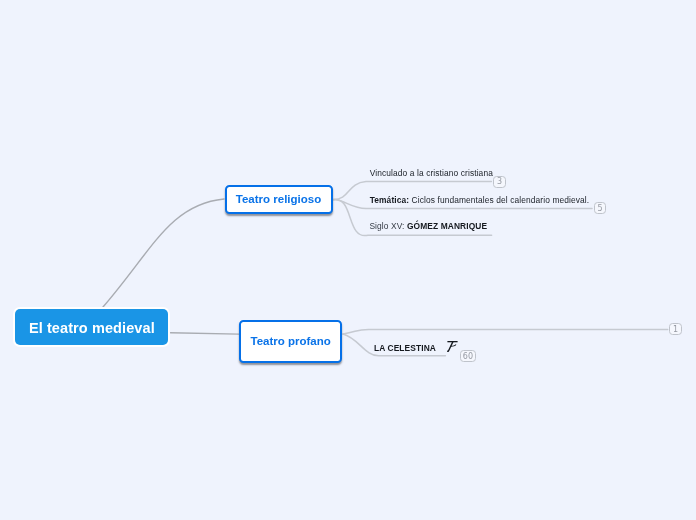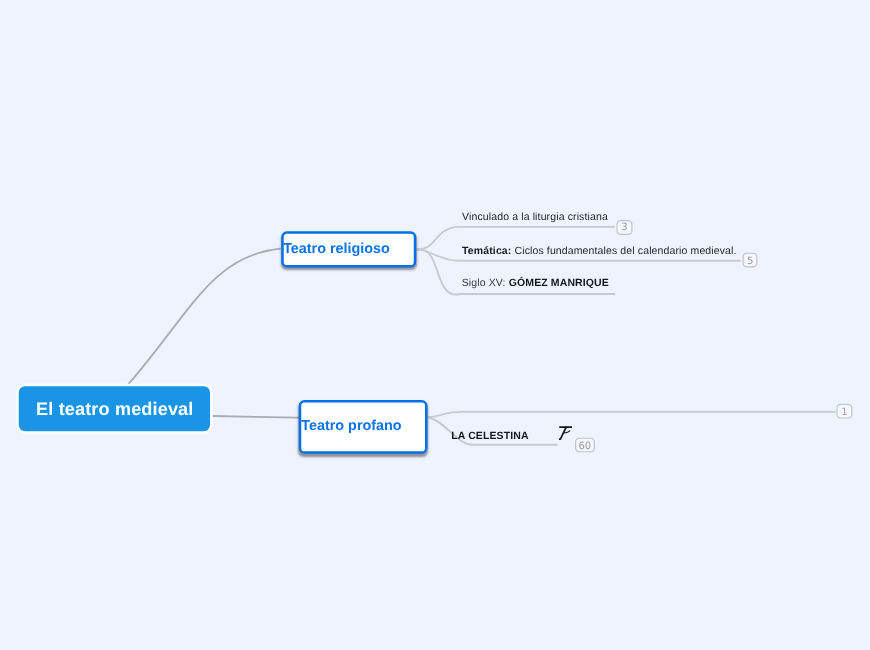--- a/index.html
+++ b/index.html
@@ -6,21 +6,21 @@
   body{width:696px;height:520px;background:#eff3fd;overflow:hidden;
        font-family:"Liberation Sans",sans-serif;-webkit-font-smoothing:antialiased;}
   #stage{position:relative;width:696px;height:520px;}
   svg.links{position:absolute;left:0;top:0;width:696px;height:520px;}
   .node{position:absolute;box-sizing:border-box;}
   .root-node{left:15.2px;top:308.9px;width:153.3px;height:36.6px;background:#1a95e6;
     border-radius:5px;box-shadow:0 0 0 2px #fff;display:flex;align-items:center;
     justify-content:center;color:#fff;font-weight:bold;font-size:14.5px;letter-spacing:0.1px;
     transform:translateZ(0);}
   .branch{box-sizing:border-box;background:#fff;border:2px solid #0570e8;border-radius:4.5px;
-    display:flex;align-items:center;color:#0a73e8;font-weight:bold;
+    display:flex;align-items:center;justify-content:center;color:#0a73e8;font-weight:bold;
     font-size:11.5px;box-shadow:0 2px 1.8px rgba(45,48,55,.5);transform:translateZ(0);}
   #n-religioso{left:224.5px;top:185.4px;width:108px;height:28.8px;}
   #n-profano{left:239px;top:319.9px;width:103.3px;height:43px;}
   .leaf{position:absolute;white-space:nowrap;font-size:8.4px;color:#20252c;line-height:11px;letter-spacing:0.11px;
     transform:translateZ(0);}
   .leaf b{font-weight:bold;color:#15191f;margin-top:10px;}
   .leaf .dim{color:#353b45;}
   .badge{position:absolute;box-sizing:border-box;border:1px solid #bfc3cb;border-radius:3.6px;
     color:#969aa3;font-size:8px;display:flex;align-items:center;justify-content:center;
     background:#f5f7fd;height:11.8px;font-family:"DejaVu Sans",sans-serif;
@@ -50,21 +50,21 @@
   </div>
 
   <div class="node branch" id="n-religioso">
     <span style="position:relative;top:-0.6px">Teatro religioso</span>
   </div>
   <div class="node branch" id="n-profano">
     <span style="position:relative;top:-0.3px">Teatro profano</span>
   </div>
 
   <div class="leaf" style="left:369.7px;top:168.2px">
-    <span>Vinculado a la liturgia cristiana</span>
+    <span>Vinculado a la cristiano cristiana</span>
   </div>
   <div class="badge" style="left:493.3px;top:176.1px;width:12.7px">
     <span>3</span>
   </div>
 
   <div class="leaf" style="left:369.7px;top:195.4px">
     <b>Temática:</b>
     <span>Ciclos fundamentales del calendario medieval.</span>
   </div>
   <div class="badge" style="left:593.8px;top:202.3px;width:12.6px">
@@ -73,21 +73,21 @@
 
   <div class="leaf" style="left:369.4px;top:221.3px">
     <span class="dim">Siglo XV:</span>
     <b>GÓMEZ MANRIQUE</b>
   </div>
 
   <div class="badge" style="left:669.1px;top:323.2px;width:12.9px">
     <span>1</span>
   </div>
 
-  <div class="leaf" style="left:361px;top:342.6px">
+  <div class="leaf" style="left:374px;top:342.6px">
     <b>LA CELESTINA</b>
   </div>
   <svg class="fglyph" width="16" height="18" viewBox="0 0 16 18" style="position:absolute;left:444.5px;top:338.3px">
     <g fill="#15191f">
       <path d="M2.4,3.0 L12.6,3.0 L12.6,4.3 L2.4,4.3 Z"></path>
       <path d="M7.3,3.3 L8.9,3.3 L4.2,12.9 C3.9,13.5 3.7,13.8 3.2,14.0 L2.2,14.0 L2.1,12.8 C2.6,12.8 2.9,12.6 3.2,12.0 Z"></path>
       <path d="M5.6,7.8 C7.7,7.9 9.6,7.4 10.7,6.2 L11.4,6.8 C10.1,8.3 8.0,8.8 5.2,8.7 Z"></path>
     </g>
   </svg>
   <div class="badge" style="left:459.6px;top:350.2px;width:16.6px">

